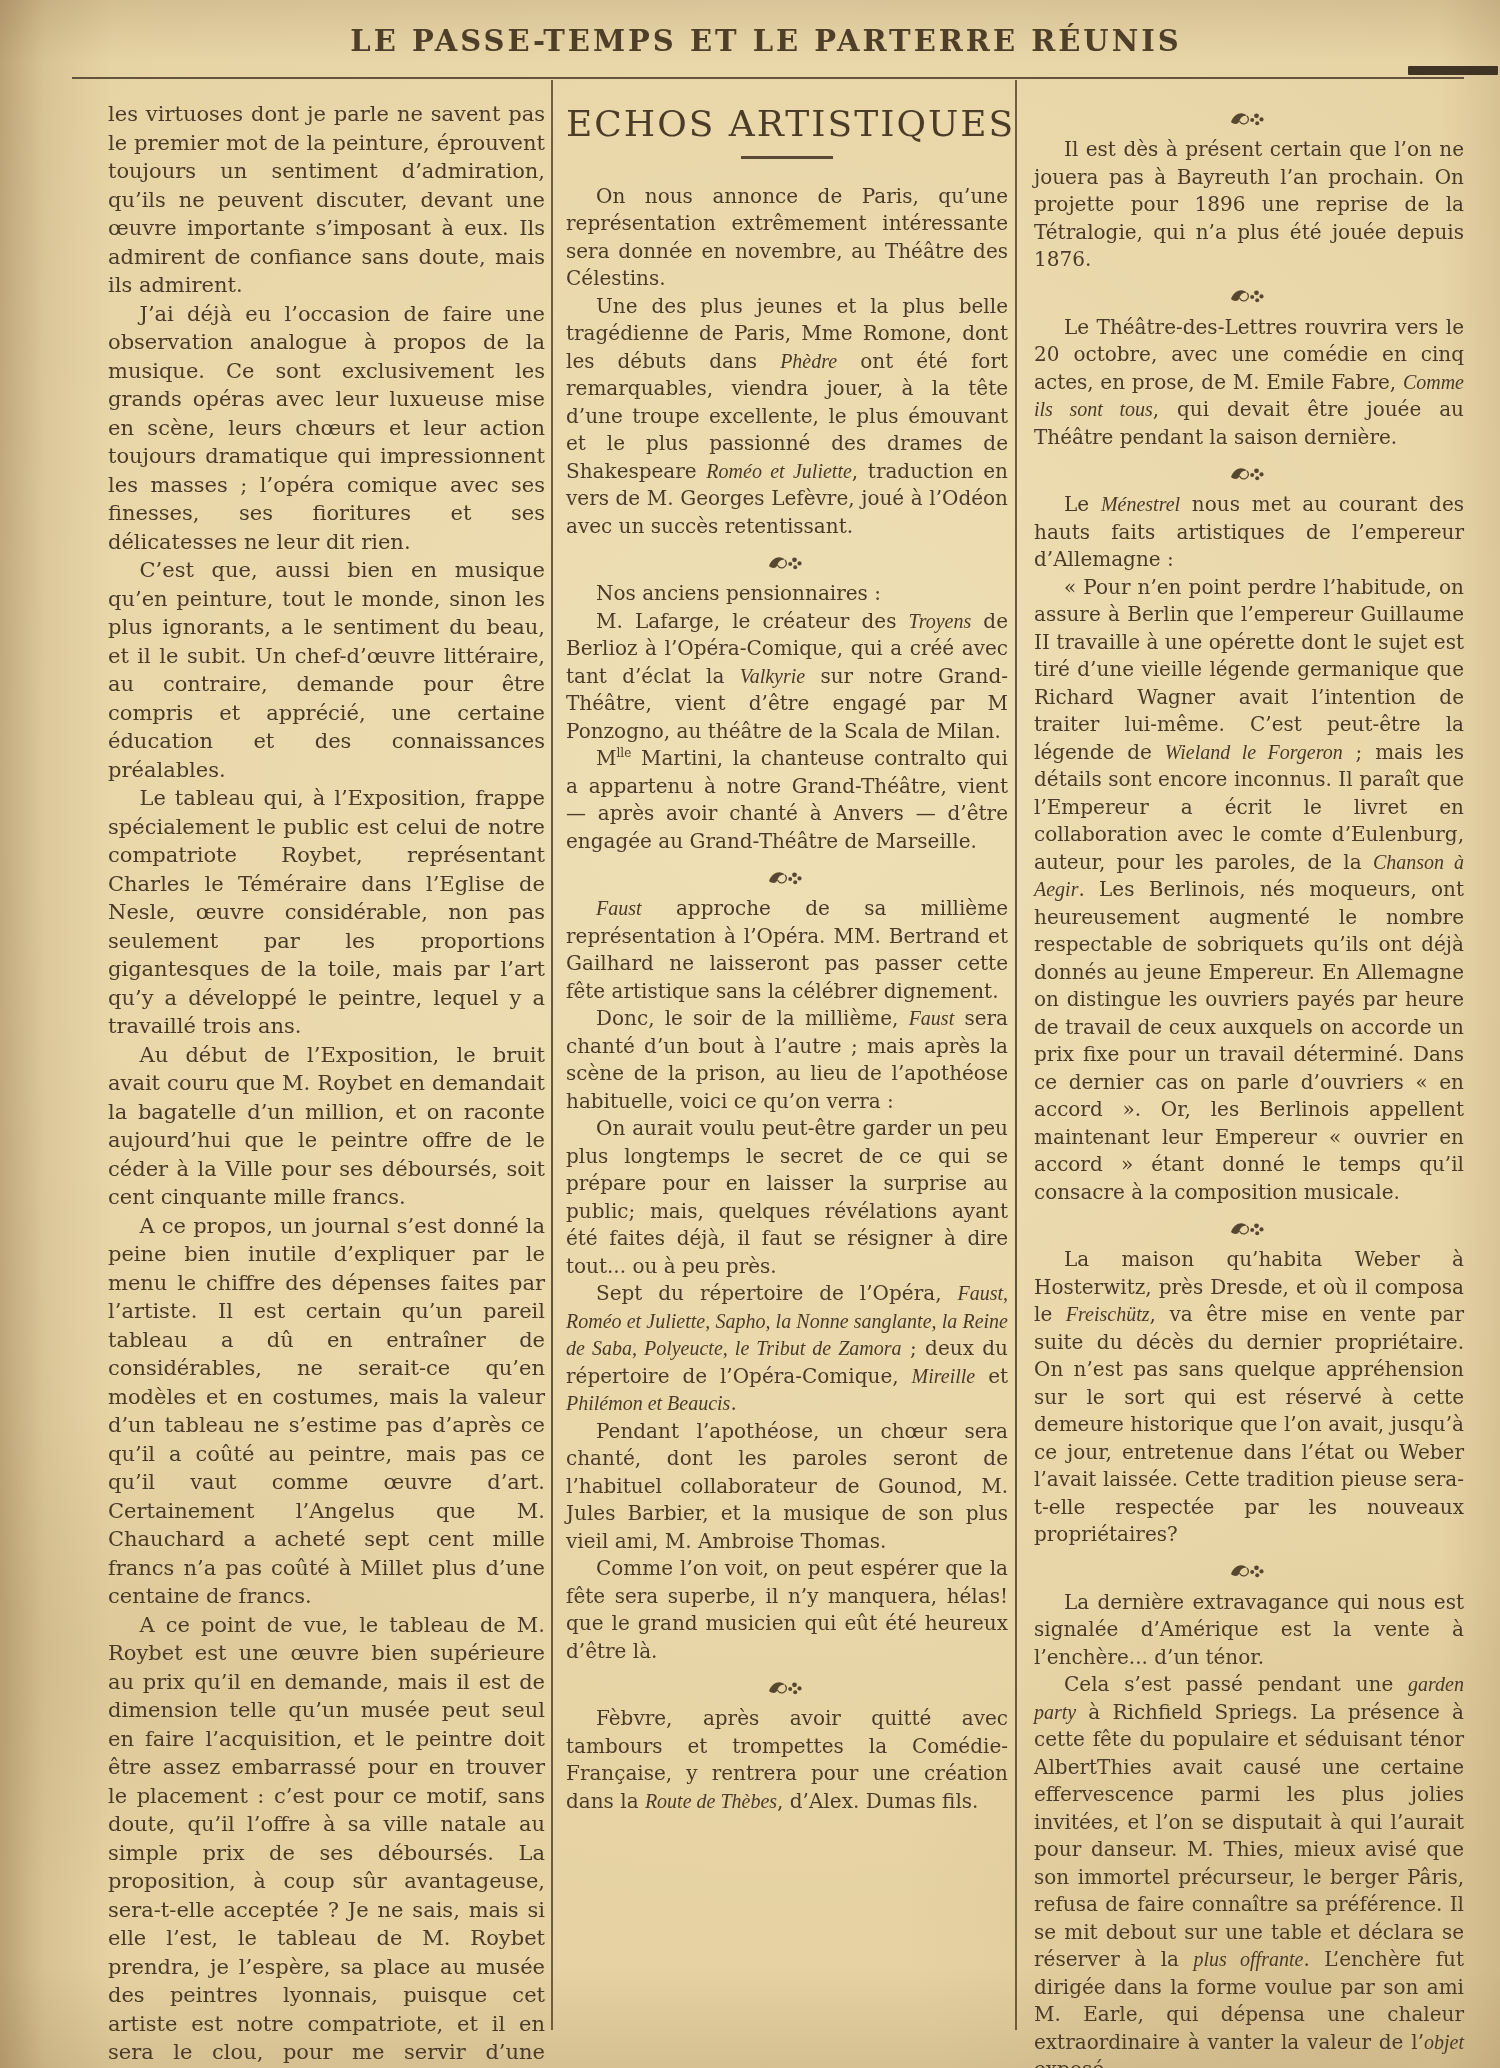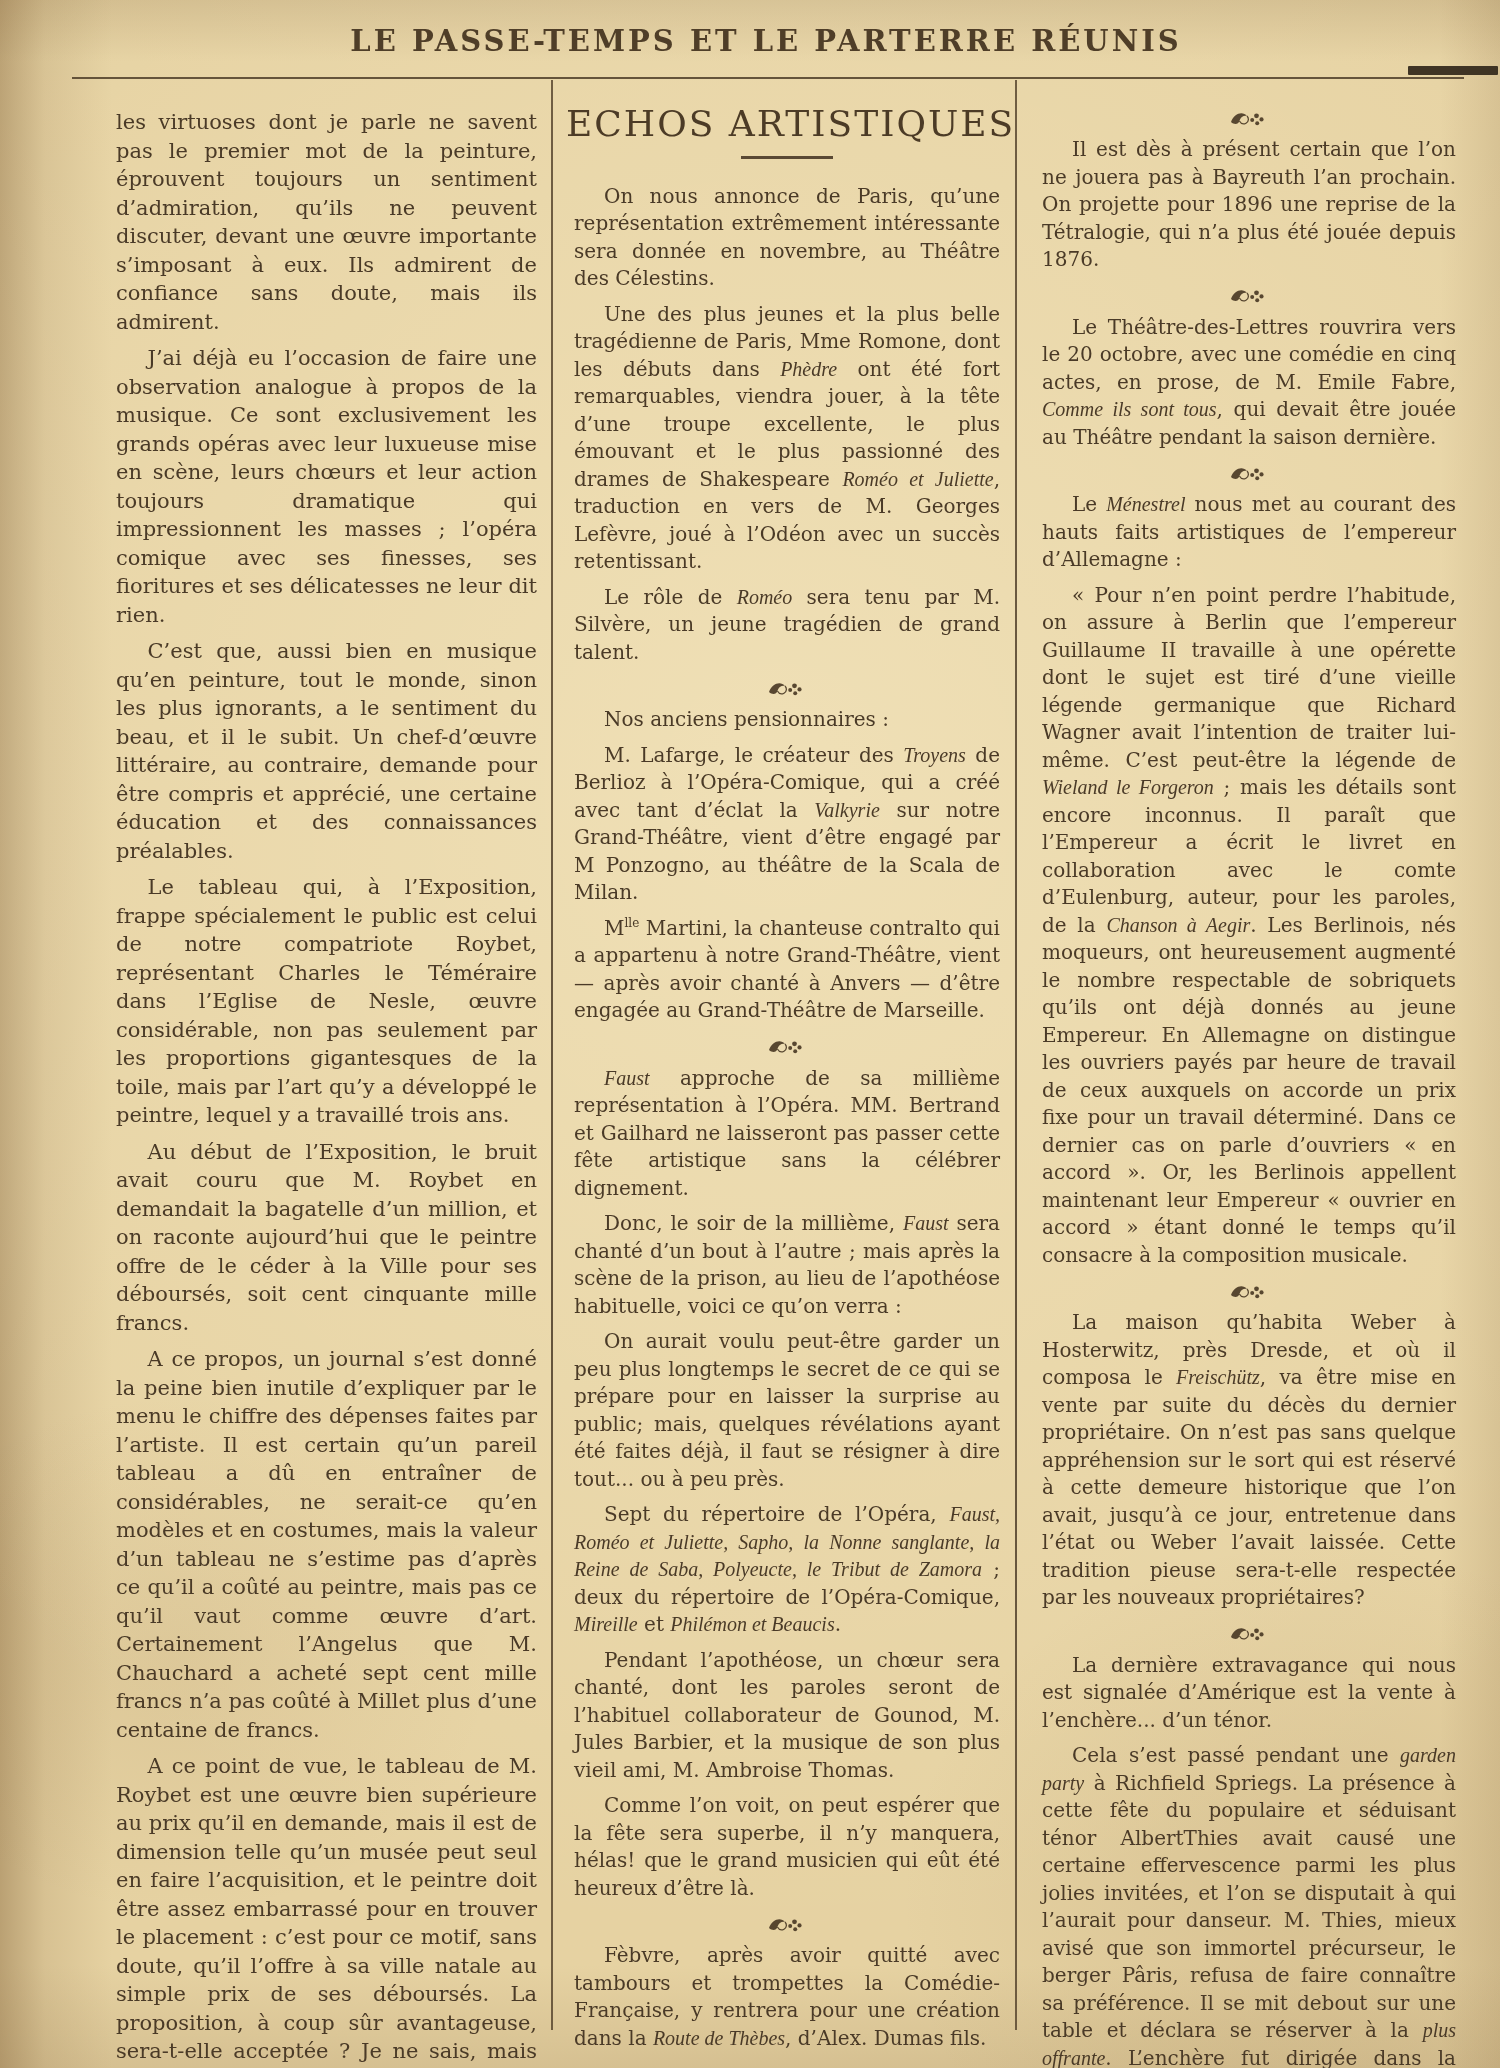--- a/index.html
+++ b/index.html
@@ -23,21 +23,21 @@
   }
   .masthead-rule{position:absolute;top:77px;left:72px;width:1392px;height:2px;background:#4e3d28;opacity:.85;}
   .artifact-bar{position:absolute;top:66px;left:1408px;width:90px;height:9px;background:#2d2317;border-radius:1px;opacity:.9;}
   .vrule{position:absolute;top:80px;width:2px;background:linear-gradient(#5a4830,#4a3a27 60%,#5a4830);opacity:.85;}
   .vrule-left{left:551px;height:1950px;}
   .vrule-right{left:1015px;height:1950px;}
   .col{position:absolute;top:96px;text-align:justify;}
   .col-left{left:108px;width:437px;font-size:21px;line-height:28.5px;padding-top:4px;}
   .col-center{left:566px;width:442px;font-size:20px;line-height:27.5px;}
   .col-right{left:1034px;width:430px;font-size:20px;line-height:27.5px;}
-  .para{margin:8px;text-indent:1.5em;}
+  .para{margin:0;text-indent:1.5em;}
   .para.noindent{text-indent:0;}
   .seg-i{font-style:italic;font-family:Liberation Serif, serif;}
   .seg-sup{vertical-align:super;font-size:.6em;line-height:0;letter-spacing:0;}
   .article-title{
     font-size:36px;letter-spacing:2px;text-align:center;text-indent:0;
     margin:14px 0 17px 0;color:#4c3b26;white-space:nowrap;
   }
   .title-rule{width:92px;height:3px;background:#4a3a27;margin:18px auto 24px auto;opacity:.9;}
   .ornament{text-align:center;margin:11px 0 9px 0;height:20px;line-height:20px;}
   .ornament svg{display:inline-block;vertical-align:middle;opacity:.92;}
@@ -58,21 +58,20 @@
       <p class="para"><span class="seg-n">Le tableau qui, à l’Exposition, frappe spécialement le public est celui de notre compatriote Roybet, représentant Charles le Téméraire dans l’Eglise de Nesle, œuvre considérable, non pas seulement par les proportions gigantesques de la toile, mais par l’art qu’y a développé le peintre, lequel y a travaillé trois ans.</span></p>
       <p class="para"><span class="seg-n">Au début de l’Exposition, le bruit avait couru que M. Roybet en demandait la bagatelle d’un million, et on raconte aujourd’hui que le peintre offre de le céder à la Ville pour ses déboursés, soit cent cinquante mille francs.</span></p>
       <p class="para"><span class="seg-n">A ce propos, un journal s’est donné la peine bien inutile d’expliquer par le menu le chiffre des dépenses faites par l’artiste. Il est certain qu’un pareil tableau a dû en entraîner de considérables, ne serait-ce qu’en modèles et en costumes, mais la valeur d’un tableau ne s’estime pas d’après ce qu’il a coûté au peintre, mais pas ce qu’il vaut comme œuvre d’art. Certainement l’Angelus que M. Chauchard a acheté sept cent mille francs n’a pas coûté à Millet plus d’une centaine de francs.</span></p>
       <p class="para"><span class="seg-n">A ce point de vue, le tableau de M. Roybet est une œuvre bien supérieure au prix qu’il en demande, mais il est de dimension telle qu’un musée peut seul en faire l’acquisition, et le peintre doit être assez embarrassé pour en trouver le placement : c’est pour ce motif, sans doute, qu’il l’offre à sa ville natale au simple prix de ses déboursés. La proposition, à coup sûr avantageuse, sera-t-elle acceptée ? Je ne sais, mais si elle l’est, le tableau de M. Roybet prendra, je l’espère, sa place au musée des peintres lyonnais, puisque cet artiste est notre compatriote, et il en sera le clou, pour me servir d’une expression à la mode.</span></p>
     </div>
   <div class="col col-center">
       <div class="article-title">ECHOS ARTISTIQUES</div>
       <div class="title-rule"></div>
       <p class="para"><span class="seg-n">On nous annonce de Paris, qu’une représentation extrêmement intéressante sera donnée en novembre, au Théâtre des Célestins.</span></p>
       <p class="para"><span class="seg-n">Une des plus jeunes et la plus belle tragédienne de Paris, Mme Romone, dont les débuts dans </span><span class="seg-i">Phèdre</span><span class="seg-n"> ont été fort remarquables, viendra jouer, à la tête d’une troupe excellente, le plus émouvant et le plus passionné des drames de Shakespeare </span><span class="seg-i">Roméo et Juliette</span><span class="seg-n">, traduction en vers de M. Georges Lefèvre, joué à l’Odéon avec un succès retentissant.</span></p>
-      <p class="para"><span class="seg-n">Le rôle de </span><span class="seg-i">Roméo</span><span class="seg-n"> sera tenu par M. Silvère, un jeune tragédien de grand talent.</span></p>
       <div class="ornament">
   <svg width="38" height="20" viewBox="0 0 38 20">
     <g fill="#4c3b26">
       <path d="M1,13 C4,4 13,2 17,7 C14,6.2 10.5,8 9.4,12 C8.4,15.2 4.6,16.2 1,13 Z"></path>
       <path d="M17,7 C19,9 19,12.5 16,14.2 C13.8,15.4 11,14.8 9.4,12" fill="none" stroke="#4c3b26" stroke-width="1.3"></path>
       <circle cx="26.5" cy="6.8" r="2.4"></circle>
       <circle cx="31.5" cy="10.4" r="2.1"></circle>
       <circle cx="27.2" cy="14.2" r="2"></circle>
       <circle cx="22.2" cy="11" r="2"></circle>
       <circle cx="26.8" cy="10.6" r="1.1" fill="#e6d2a2"></circle>

